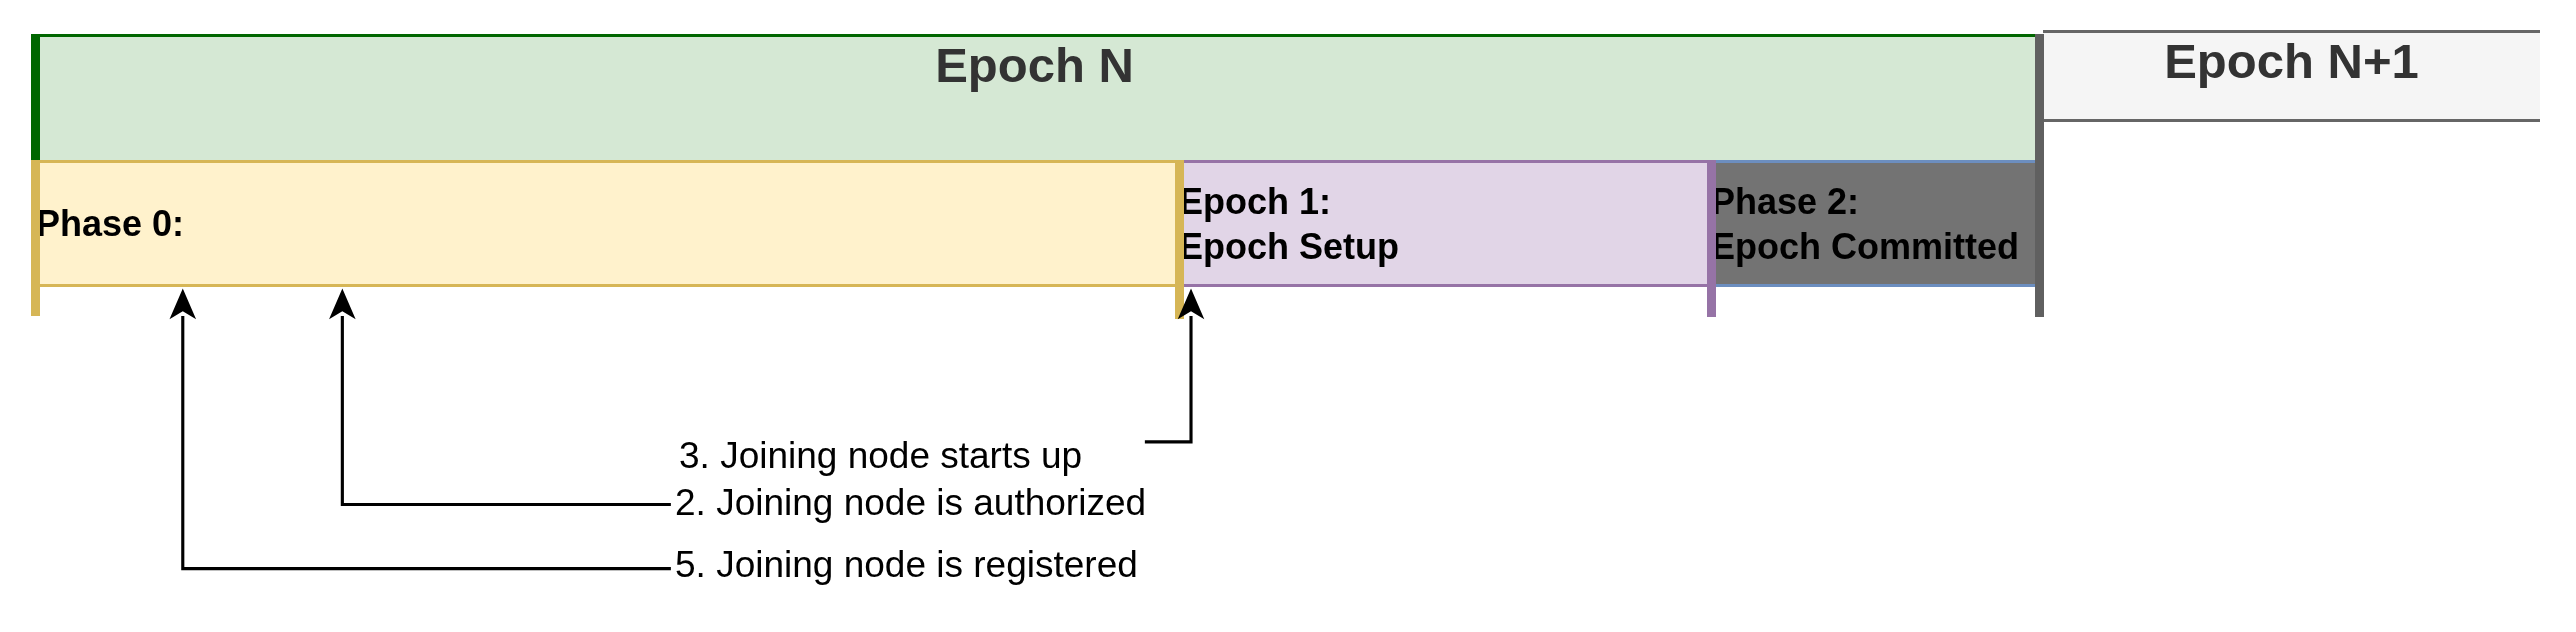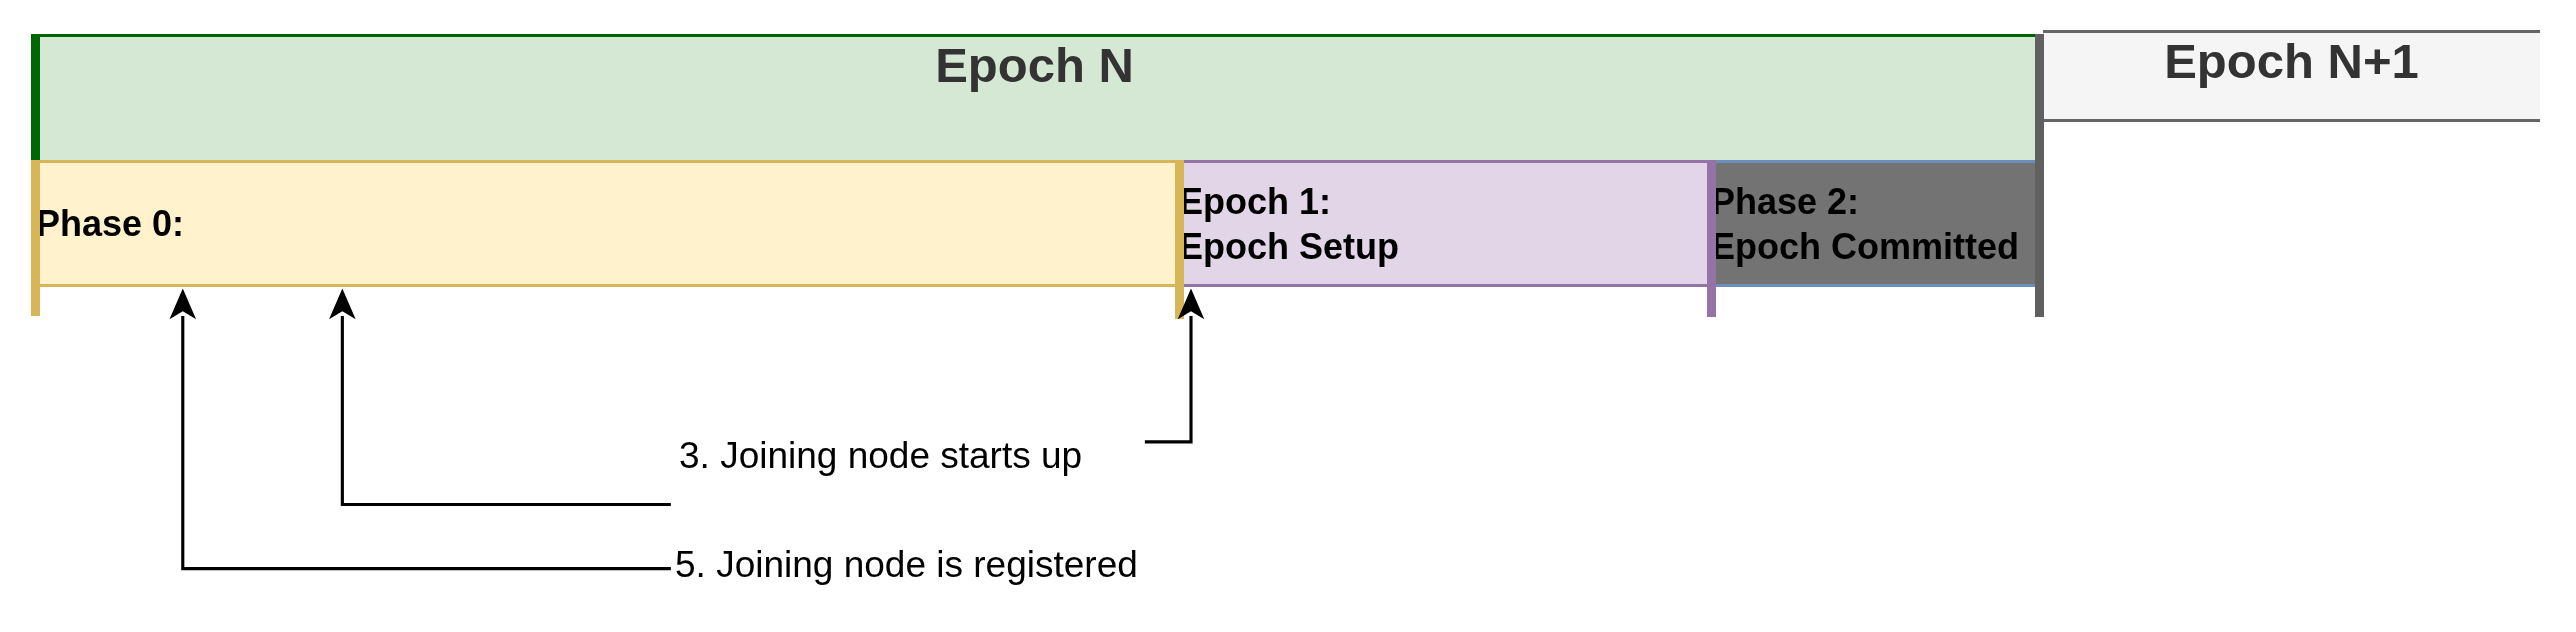--- a/index.html
+++ b/index.html
@@ -139,16 +139,17 @@
       <polyline points="1463,565 1522,565 1522,404"></polyline>
     </g>
     <g fill="#000000" stroke="none">
       <polygon points="233,369 250,408 233,398 216,408"></polygon>
       <polygon points="437,369 454,408 437,398 420,408"></polygon>
       <polygon points="1522,369 1539,408 1522,398 1505,408"></polygon>
     </g>
   </svg>
 
   <div class="annotation annotation-3">3. Joining node starts up</div>
+  <div class="annotation annotation-2">2. Joining node is authorized</div>
   <div class="annotation annotation-1">5. Joining node is registered</div>
 
 </div>
 
 
 </body></html>

